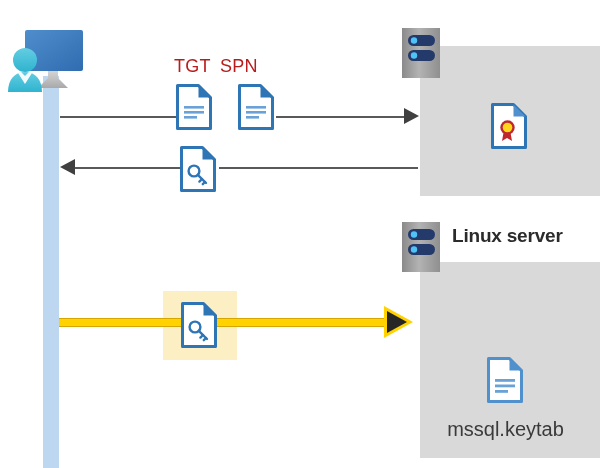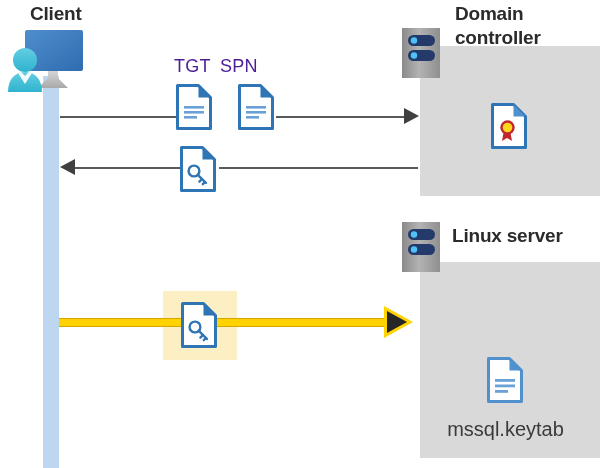--- a/index.html
+++ b/index.html
@@ -66,21 +66,21 @@
   #key-doc-1 { left: 180px; top: 146px; width: 36px; height: 46px; }
   #key-doc-2 { left: 181px; top: 302px; width: 36px; height: 46px; }
   #cert-doc { left: 491px; top: 103px; width: 36px; height: 46px; }
   #keytab-doc { left: 487px; top: 357px; width: 36px; height: 46px; }
   #sql-db { left: 483px; top: 286px; width: 44px; height: 52px; }
 
   
   .doc-label {
     position: absolute;
     font-size: 18px;
-    color: #4c1d95;
+    color: #b91c1c;
     letter-spacing: 0.2px;
   }
   #tgt-label { left: 174px; top: 56px; }
   #spn-label { left: 220px; top: 56px; }
 
   #keytab-label {
     position: absolute;
     left: 420px;
     top: 418px;
     width: 171px;
@@ -158,22 +158,20 @@
 </head>
 <body>
 
 <div id="canvas">
 
   <div id="lifeline" class="abs"></div>
 
   <div id="dc-panel" class="panel"></div>
   <div id="linux-panel" class="panel"></div>
 
-  <div id="client-title" class="title">Client</div>
-  <div id="dc-title" class="title">Domain controller</div>
   <div id="linux-title" class="title">Linux server</div>
 
   <div id="client-icon" class="abs">
     <svg width="96" height="72" viewBox="0 0 96 72">
       <defs>
         <linearGradient id="monGrad" x1="0" y1="0" x2="1" y2="1">
           <stop offset="0%" stop-color="#4f8ecd"></stop>
           <stop offset="100%" stop-color="#2f6cb0"></stop>
         </linearGradient>
         <linearGradient id="personGrad" x1="0" y1="0" x2="0" y2="1">

